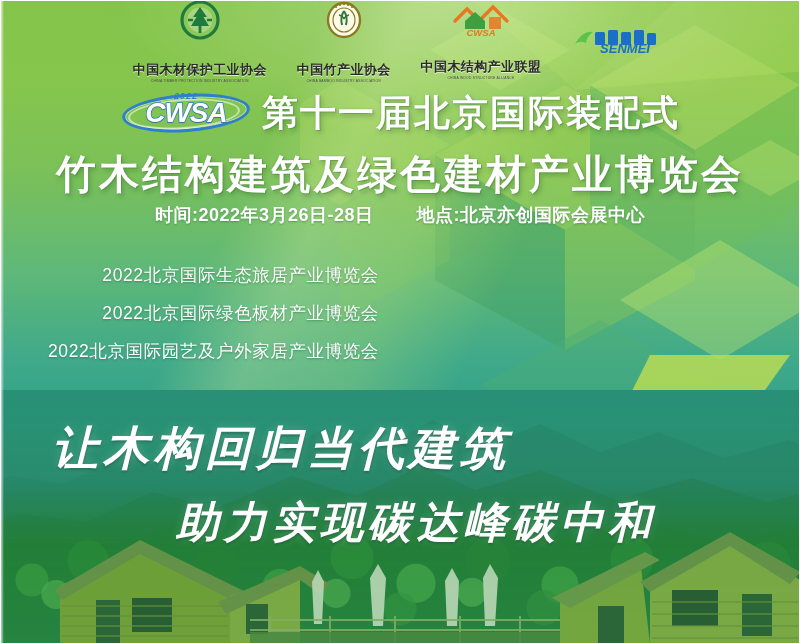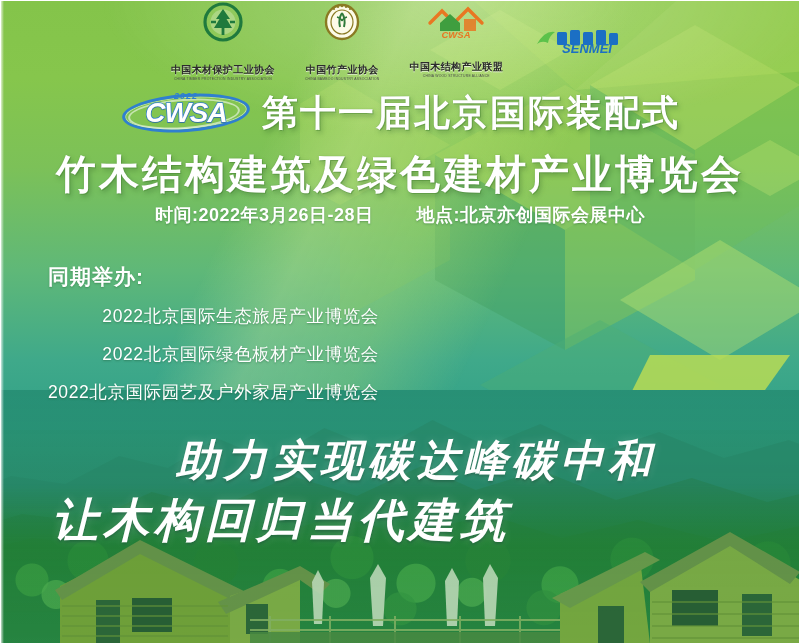--- a/index.html
+++ b/index.html
@@ -165,21 +165,21 @@
   .assoc-logo {
     display: flex;
     flex-direction: column;
     align-items: center;
     justify-content: center;
     height: 58px;
   }
   .assoc-mark { position: relative; }
   .assoc-cn {
     margin-top: 17px;
-    font-size: 10px;
+    font-size: 13px;
     font-weight: bold;
     letter-spacing: .4px;
     color: #2b2b2b;
     white-space: nowrap;
     text-shadow: 0 1px 0 rgba(255,255,255,.65);
   }
   .assoc-en {
     font-size: 3.4px;
     color: #4a4a4a;
     white-space: nowrap;
@@ -535,28 +535,27 @@
       </div>
       <div class="t-main title-line2">竹木结构建筑及绿色建材产业博览会</div>
     </div>
 
     <div class="meta-row">
       <div>时间:2022年3月26日-28日</div>
       <div>地点:北京亦创国际会展中心</div>
     </div>
 
     <div class="concurrent">
-      <div class="concurrent-title">同期举办:</div>
       <div class="concurrent-item">2022北京国际生态旅居产业博览会</div>
       <div class="concurrent-item">2022北京国际绿色板材产业博览会</div>
       <div class="concurrent-item">2022北京国际园艺及户外家居产业博览会</div>
     </div>
 
     <div class="slogan">
+      <div class="slogan-line slogan-1">让木构回归当代建筑</div>
       <div class="slogan-line slogan-2">助力实现碳达峰碳中和</div>
-      <div class="slogan-line slogan-1">让木构回归当代建筑</div>
     </div>
 
   </div>
 
   <div class="frame"></div>
   <div class="frame-left"></div>
 </div>
 
 </body></html>

